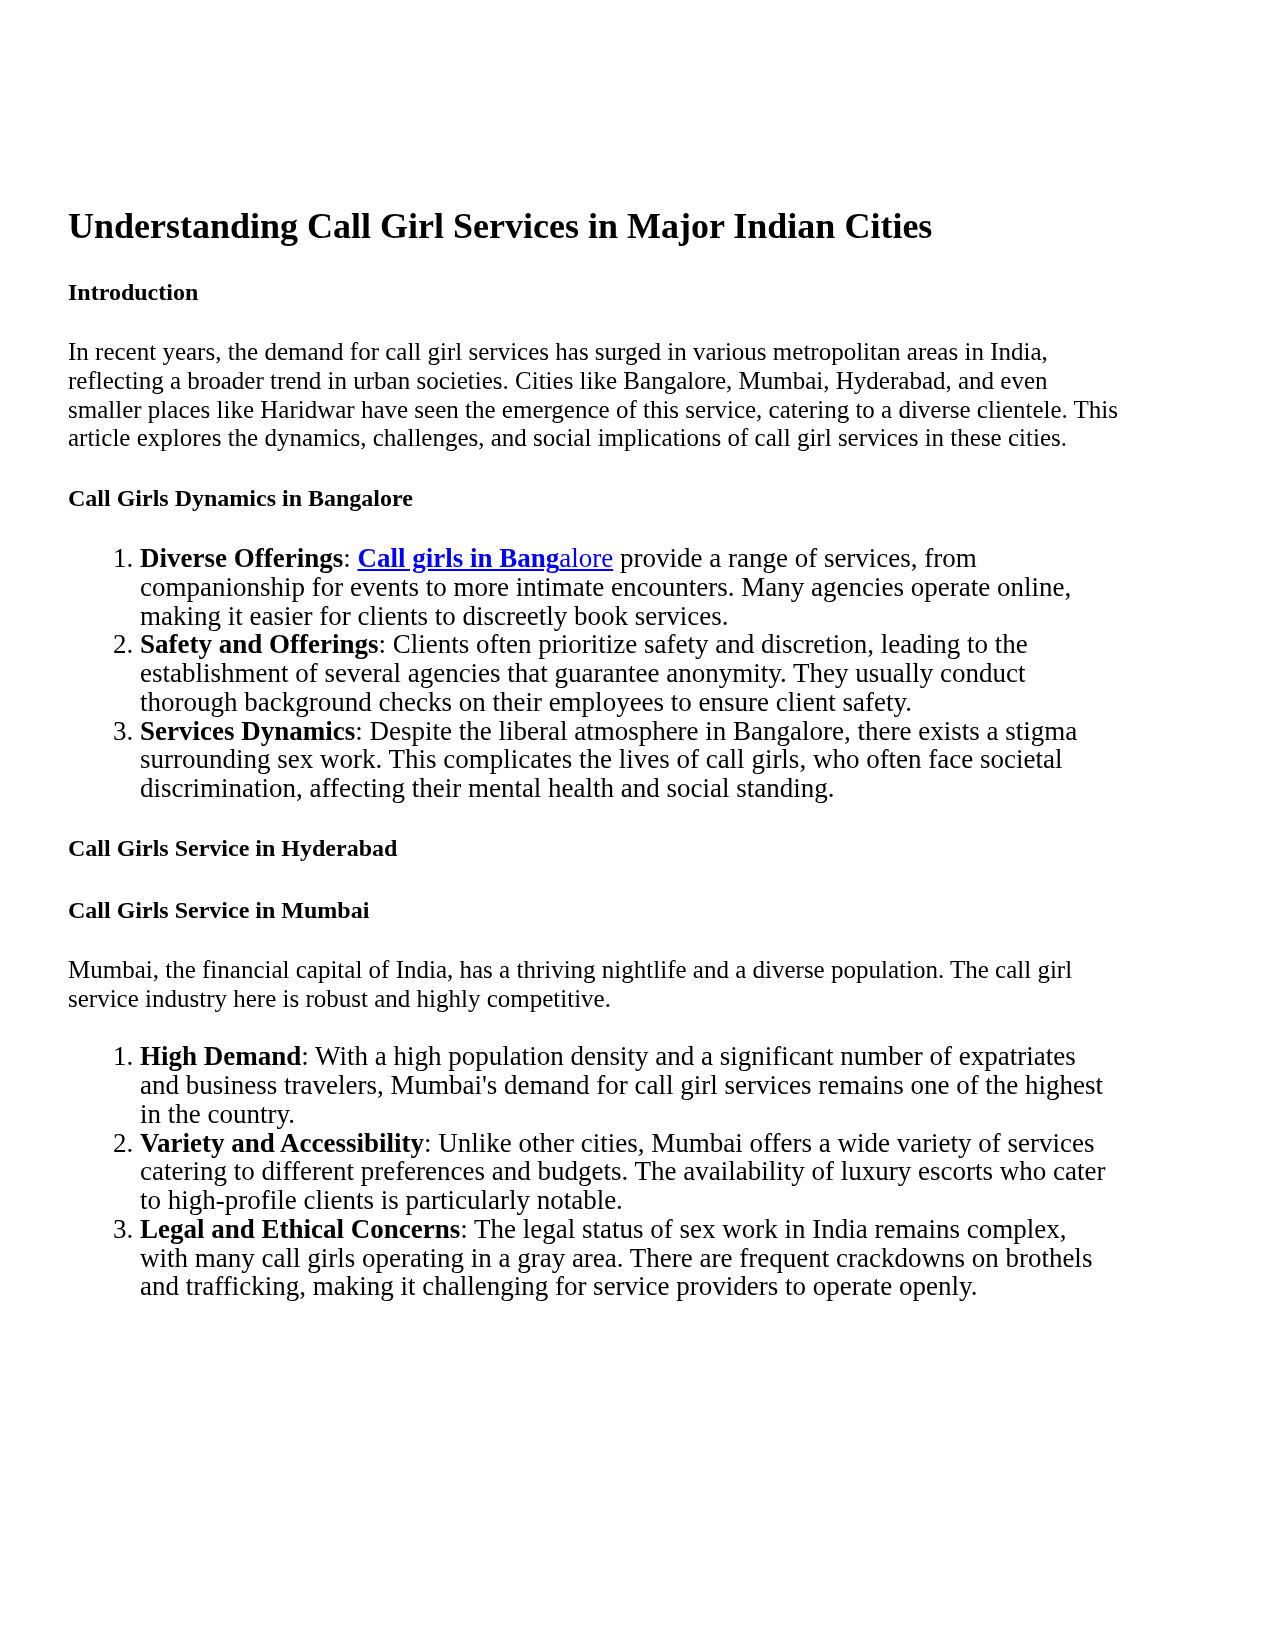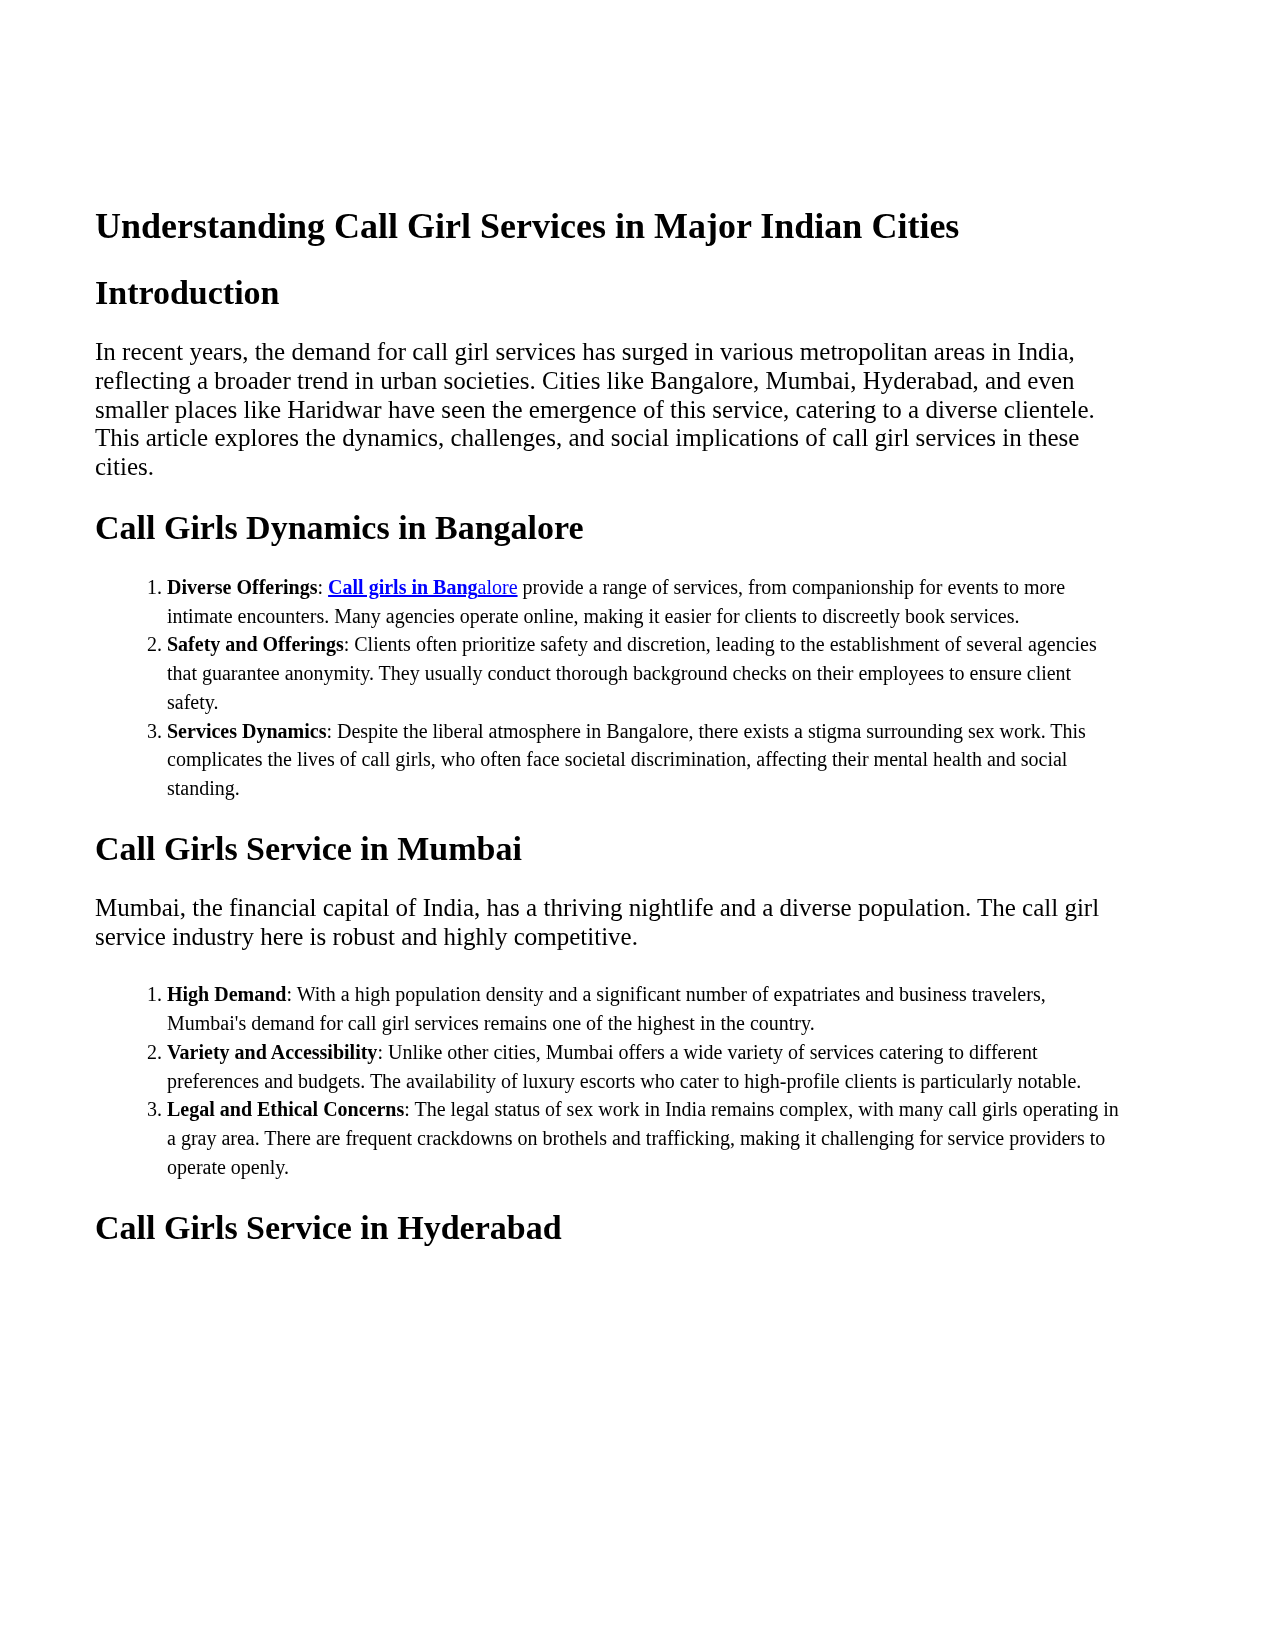--- a/index.html
+++ b/index.html
@@ -2,47 +2,47 @@
 <html><head>
 <meta charset="utf-8">
 <style>
   html, body { margin: 0; padding: 0; background: #ffffff; }
   .page {
     position: relative;
     width: 1275px;
     height: 1650px;
     box-sizing: border-box;
     background: #ffffff;
-    padding: 206px 156px 0 95px;
+    padding: 206px 156px 0 68px;
     overflow: hidden;
     font-family: "Liberation Serif", serif;
     color: #000000;
   }
   h1, h2, p, ol, section { margin: 0; padding: 0; }
   h1 {
     font-size: 36px;
     line-height: 41px;
     font-weight: bold;
     white-space: nowrap;
     margin-bottom: 29px;
   }
   h2 {
-    font-size: 34px;
+    font-size: 24px;
     line-height: 33px;
     font-weight: bold;
     margin-bottom: 29px;
   }
   p, ol {
     font-size: 25px;
     line-height: 28.75px;
     margin-bottom: 29px;
   }
   ol { padding-left: 72px; }
   li {
-    font-size: 20px;
+    font-size: 27px;
     line-height: 28.75px;
   }
   a.link {
     color: #0000FF;
     text-decoration: underline;
     cursor: pointer;
   }
 </style>
 </head>
 <body>
@@ -59,26 +59,26 @@
   <section>
     <h2>Call Girls Dynamics in Bangalore</h2>
     <ol>
       <li><strong>Diverse Offerings</strong><span>: </span><a class="link"><strong>Call girls in Bang</strong><span>alore</span></a><span> provide a range of services, from companionship for events to more intimate encounters. Many agencies operate online, making it easier for clients to discreetly book services.</span></li>
       <li><strong>Safety and Offerings</strong><span>: Clients often prioritize safety and discretion, leading to the establishment of several agencies that guarantee anonymity. They usually conduct thorough background checks on their employees to ensure client safety.</span></li>
       <li><strong>Services Dynamics</strong><span>: Despite the liberal atmosphere in Bangalore, there exists a stigma surrounding sex work. This complicates the lives of call girls, who often face societal discrimination, affecting their mental health and social standing.</span></li>
     </ol>
   </section>
 
   <section>
+    <h2>Call Girls Service in Hyderabad</h2>
+  </section>
+
+  <section>
     <h2>Call Girls Service in Mumbai</h2>
     <p>Mumbai, the financial capital of India, has a thriving nightlife and a diverse population. The call girl service industry here is robust and highly competitive.</p>
     <ol>
       <li><strong>High Demand</strong><span>: With a high population density and a significant number of expatriates and business travelers, Mumbai's demand for call girl services remains one of the highest in the country.</span></li>
       <li><strong>Variety and Accessibility</strong><span>: Unlike other cities, Mumbai offers a wide variety of services catering to different preferences and budgets. The availability of luxury escorts who cater to high-profile clients is particularly notable.</span></li>
       <li><strong>Legal and Ethical Concerns</strong><span>: The legal status of sex work in India remains complex, with many call girls operating in a gray area. There are frequent crackdowns on brothels and trafficking, making it challenging for service providers to operate openly.</span></li>
     </ol>
   </section>
 
-  <section>
-    <h2>Call Girls Service in Hyderabad</h2>
-  </section>
-
 </div>
 
 </body></html>

